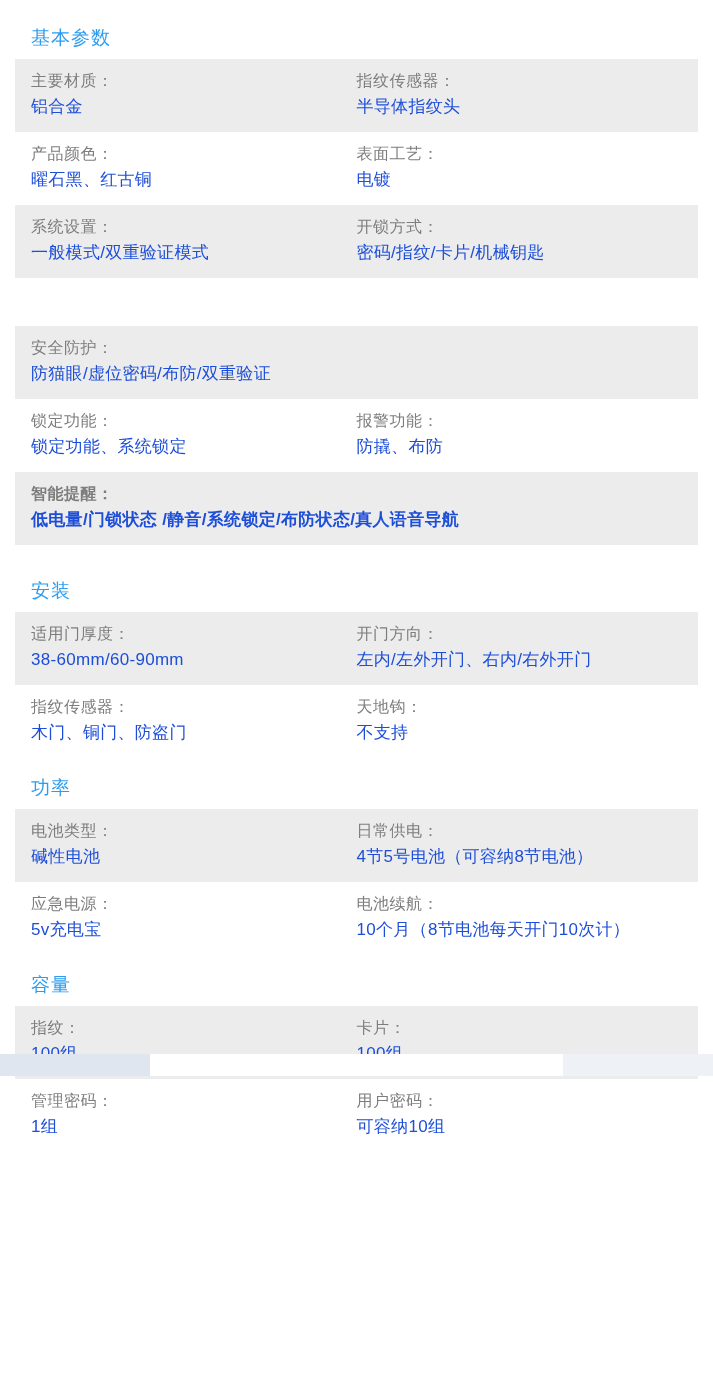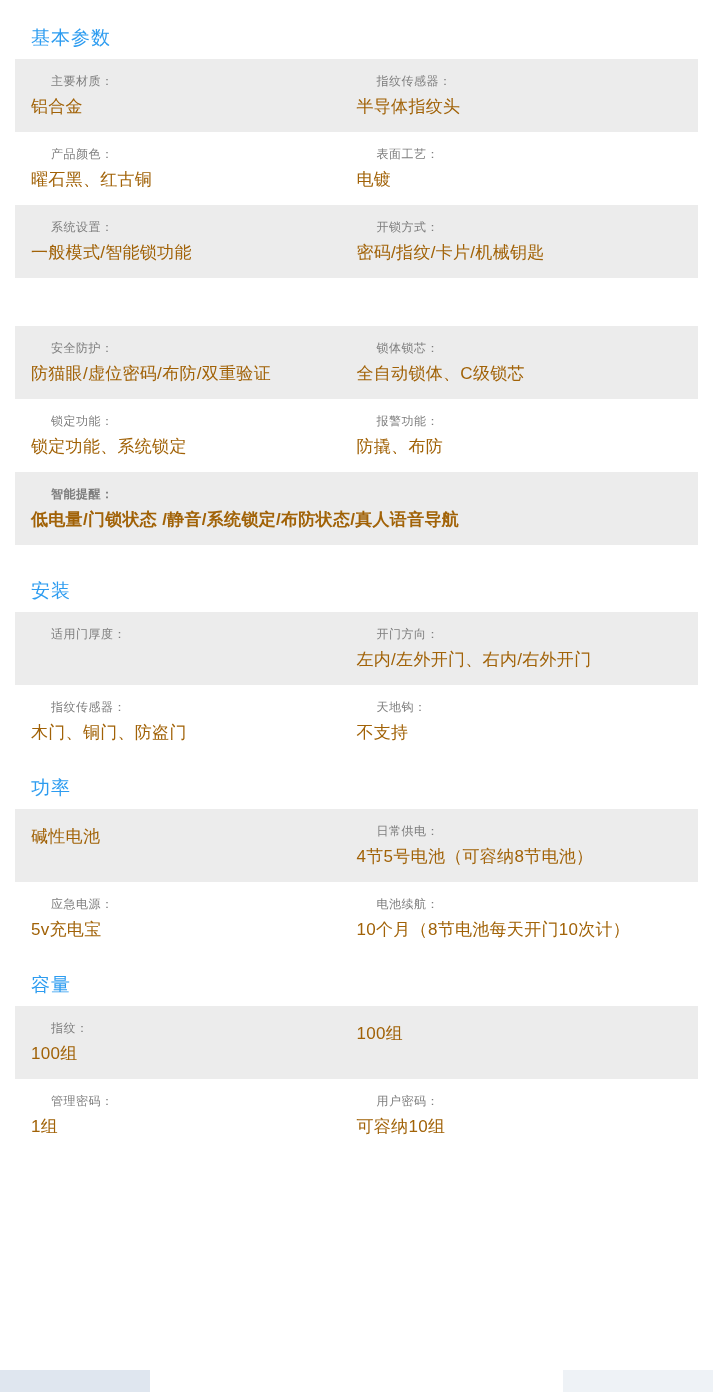--- a/index.html
+++ b/index.html
@@ -9,21 +9,21 @@
   body {
     width: 713px;
     height: 1392px;
     background: #ffffff;
     font-family: "Liberation Sans", sans-serif;
     overflow: hidden;
     position: relative;
   }
   .page {
     width: 713px;
-    height: 1392px;
+    height: 1076px;
     position: relative;
     box-sizing: border-box;
     padding: 0 15px;
     background: #ffffff;
   }
   .section {
     margin: 0;
   }
   .section-title {
     color: #2d9cf0;
@@ -53,27 +53,26 @@
     flex: 0 0 50%;
     box-sizing: border-box;
     padding-right: 8px;
   }
   .cell.full {
     flex: 0 0 100%;
     font-weight: bold;
   }
   .label {
     color: #7d7d7d;
-    font-size: 12px;
+    font-size: 16px;
     line-height: 20px;
     letter-spacing: 0.5px;
-    margin-left: 20px;
   }
   .value {
-    color: #a16207;
+    color: #1d4ed8;
     font-size: 17px;
     line-height: 25px;
     letter-spacing: 0.3px;
     margin-top: 3px;
   }
   .gap-sm { height: 20px; }
   .gap-md { height: 28px; }
   .gap-lg { height: 36px; }
   .bottom-strip {
     position: absolute;
@@ -126,42 +125,38 @@
           <div class="value">曜石黑、红古铜</div>
         </div>
         <div class="cell">
           <div class="label">表面工艺：</div>
           <div class="value">电镀</div>
         </div>
       </div>
       <div class="row shaded">
         <div class="cell">
           <div class="label">系统设置：</div>
-          <div class="value">一般模式/智能锁功能</div>
+          <div class="value">一般模式/双重验证模式</div>
         </div>
         <div class="cell">
           <div class="label">开锁方式：</div>
           <div class="value">密码/指纹/卡片/机械钥匙</div>
         </div>
       </div>
     </div>
   </div>
 
   <div class="gap-lg"></div>
 
   <div class="section">
     <div class="rows">
       <div class="row shaded">
         <div class="cell">
           <div class="label">安全防护：</div>
           <div class="value">防猫眼/虚位密码/布防/双重验证</div>
-        </div>
-        <div class="cell">
-          <div class="label">锁体锁芯：</div>
-          <div class="value">全自动锁体、C级锁芯</div>
         </div>
       </div>
       <div class="row plain">
         <div class="cell">
           <div class="label">锁定功能：</div>
           <div class="value">锁定功能、系统锁定</div>
         </div>
         <div class="cell">
           <div class="label">报警功能：</div>
           <div class="value">防撬、布防</div>
@@ -177,20 +172,21 @@
   </div>
 
   <div class="gap-lg"></div>
 
   <div class="section">
     <div class="section-title">安装</div>
     <div class="rows">
       <div class="row shaded">
         <div class="cell">
           <div class="label">适用门厚度：</div>
+          <div class="value">38-60mm/60-90mm</div>
         </div>
         <div class="cell">
           <div class="label">开门方向：</div>
           <div class="value">左内/左外开门、右内/右外开门</div>
         </div>
       </div>
       <div class="row plain">
         <div class="cell">
           <div class="label">指纹传感器：</div>
           <div class="value">木门、铜门、防盗门</div>
@@ -203,20 +199,21 @@
     </div>
   </div>
 
   <div class="gap-sm"></div>
 
   <div class="section">
     <div class="section-title">功率</div>
     <div class="rows">
       <div class="row shaded">
         <div class="cell">
+          <div class="label">电池类型：</div>
           <div class="value">碱性电池</div>
         </div>
         <div class="cell">
           <div class="label">日常供电：</div>
           <div class="value">4节5号电池（可容纳8节电池）</div>
         </div>
       </div>
       <div class="row plain">
         <div class="cell">
           <div class="label">应急电源：</div>
@@ -234,20 +231,21 @@
 
   <div class="section">
     <div class="section-title">容量</div>
     <div class="rows">
       <div class="row shaded">
         <div class="cell">
           <div class="label">指纹：</div>
           <div class="value">100组</div>
         </div>
         <div class="cell">
+          <div class="label">卡片：</div>
           <div class="value">100组</div>
         </div>
       </div>
       <div class="row plain">
         <div class="cell">
           <div class="label">管理密码：</div>
           <div class="value">1组</div>
         </div>
         <div class="cell">
           <div class="label">用户密码：</div>

